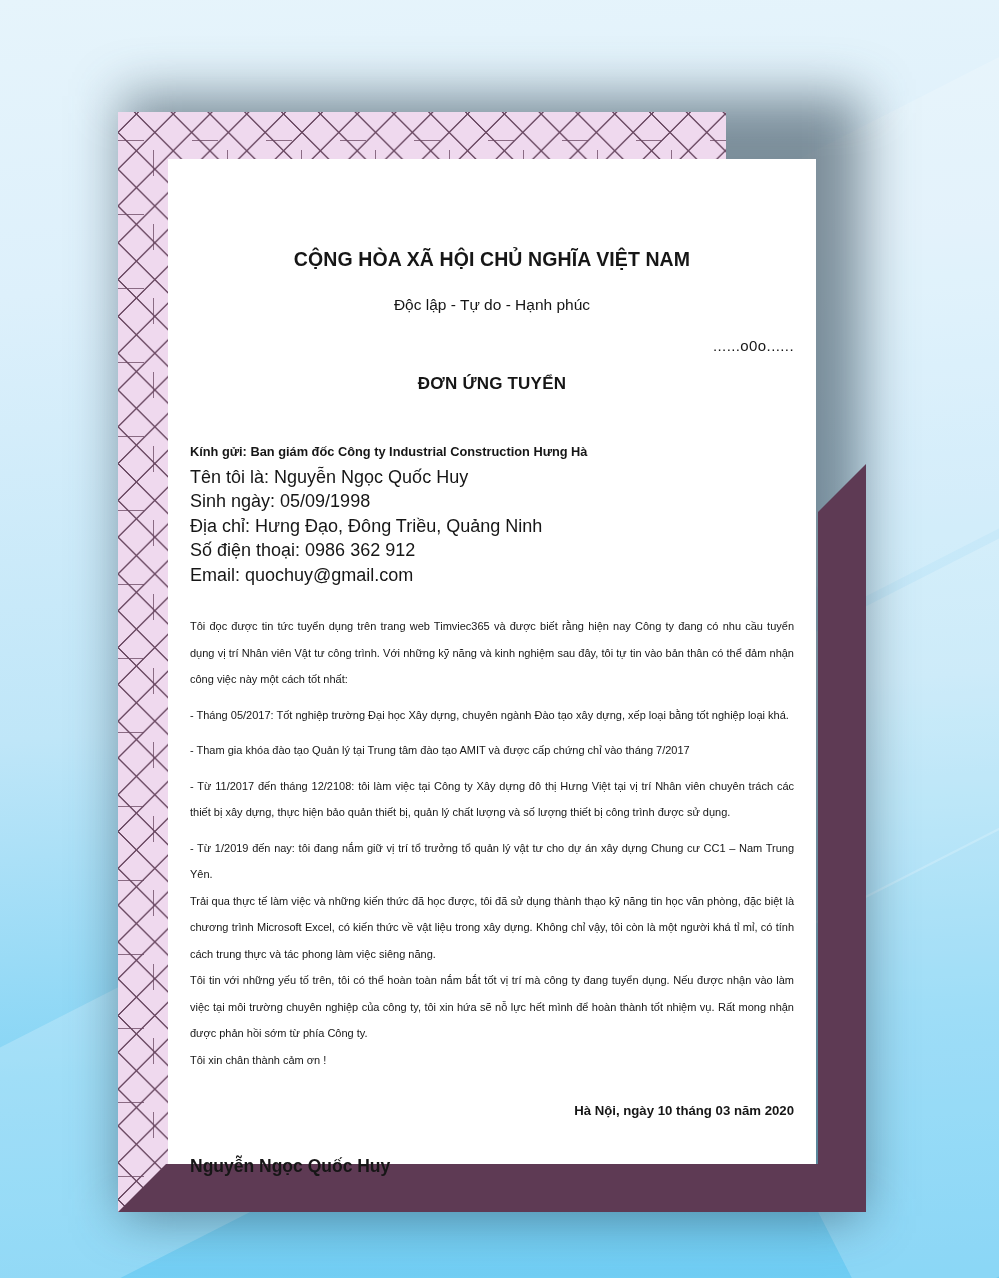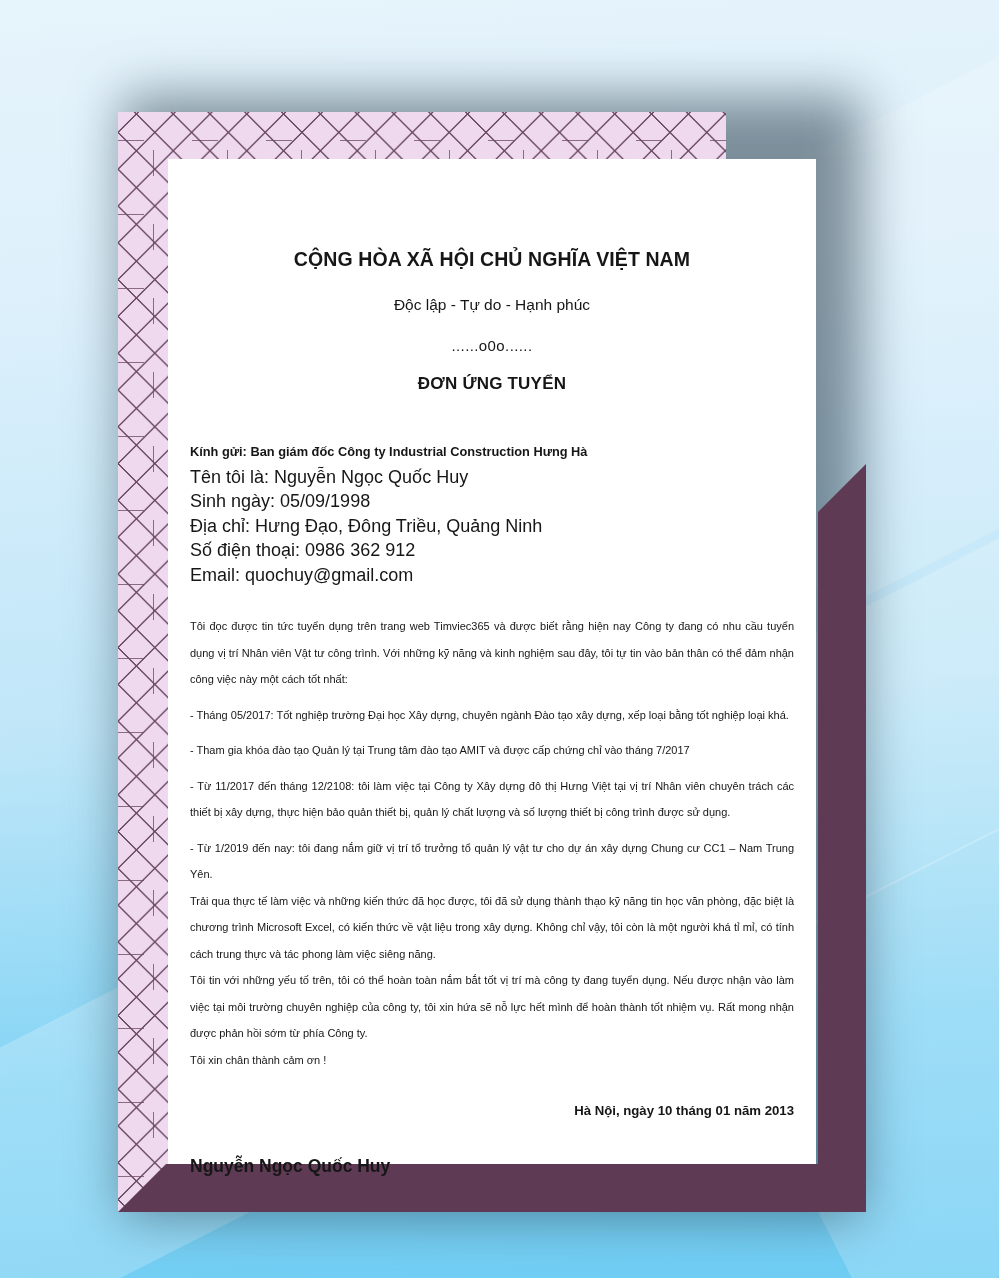--- a/index.html
+++ b/index.html
@@ -127,21 +127,21 @@
     font-weight:bold;
     letter-spacing:.1px;
     margin-top:89px;
   }
   .heading-2 {
     text-align:center;
     font-size:15.5px;
     margin-top:25px;
   }
   .heading-3 {
-    text-align:center;
+    text-align:right;
     font-size:15px;
     margin-top:23px;
     letter-spacing:.4px;
   }
   .heading-4 {
     text-align:center;
     font-size:17px;
     font-weight:bold;
     margin-top:20px;
     letter-spacing:.2px;
@@ -215,19 +215,19 @@
         <div class="para spaced">- Tháng 05/2017: Tốt nghiệp trường Đại học Xây dựng, chuyên ngành Đào tạo xây dựng, xếp loại bằng tốt nghiệp loại khá.</div>
         <div class="para spaced">- Tham gia khóa đào tạo Quản lý tại Trung tâm đào tạo AMIT và được cấp chứng chỉ vào tháng 7/2017</div>
         <div class="para spaced">- Từ 11/2017 đến tháng 12/2108: tôi làm việc tại Công ty Xây dựng đô thị Hưng Việt tại vị trí Nhân viên chuyên trách các thiết bị xây dựng, thực hiện bảo quản thiết bị, quản lý chất lượng và số lượng thiết bị công trình được sử dụng.</div>
         <div class="para spaced">- Từ 1/2019 đến nay: tôi đang nắm giữ vị trí tổ trưởng tổ quản lý vật tư cho dự án xây dựng Chung cư CC1 – Nam Trung Yên.</div>
         <div class="para">Trải qua thực tế làm việc và những kiến thức đã học được, tôi đã sử dụng thành thạo kỹ năng tin học văn phòng, đặc biệt là chương trình Microsoft Excel, có kiến thức về vật liệu trong xây dựng. Không chỉ vậy, tôi còn là một người khá tỉ mỉ, có tính cách trung thực và tác phong làm việc siêng năng.</div>
         <div class="para">Tôi tin với những yếu tố trên, tôi có thể hoàn toàn nắm bắt tốt vị trí mà công ty đang tuyển dụng. Nếu được nhận vào làm việc tại môi trường chuyên nghiệp của công ty, tôi xin hứa sẽ nỗ lực hết mình để hoàn thành tốt nhiệm vụ. Rất mong nhận được phản hồi sớm từ phía Công ty.</div>
         <div class="para">Tôi xin chân thành cảm ơn !</div>
       </div>
 
       <div class="sign-block">
-        <div class="sign-date">Hà Nội, ngày 10 tháng 01 năm 2013</div>
+        <div class="sign-date">Hà Nội, ngày 10 tháng 03 năm 2020</div>
         <div class="sign-name">Nguyễn Ngọc Quốc Huy</div>
       </div>
 
     </div>
   </div>
 </div>
 
 </body></html>

